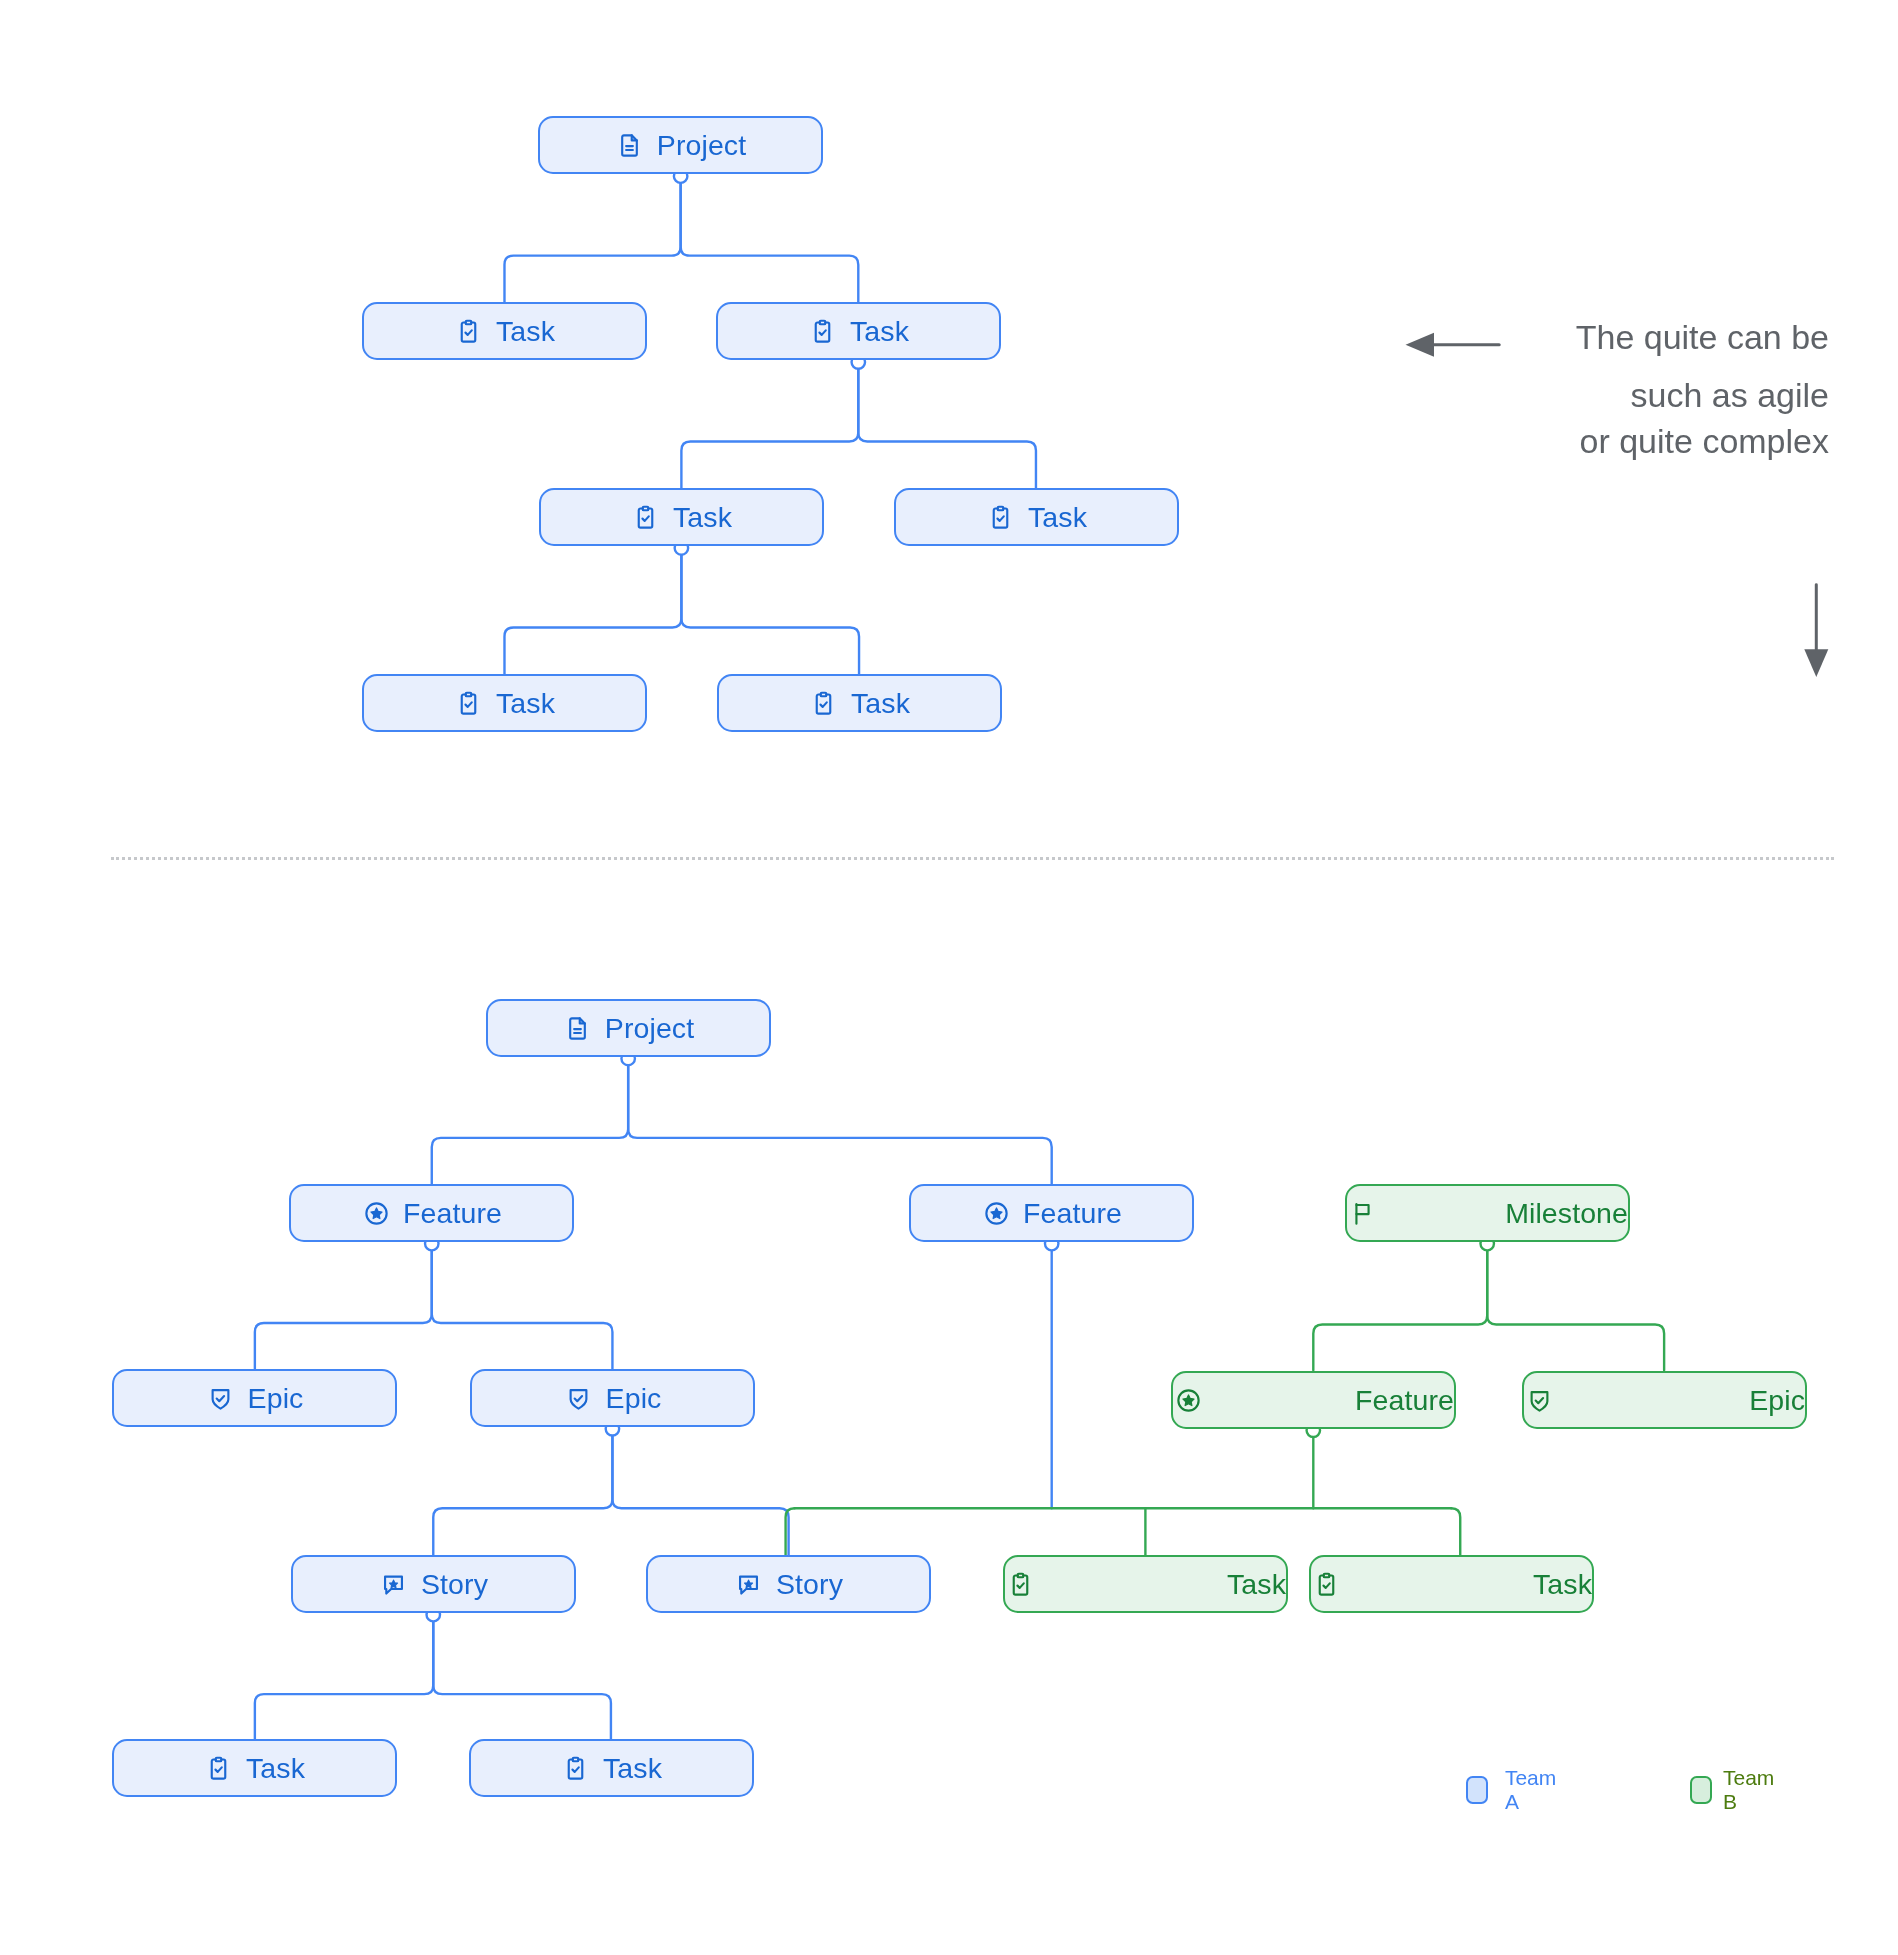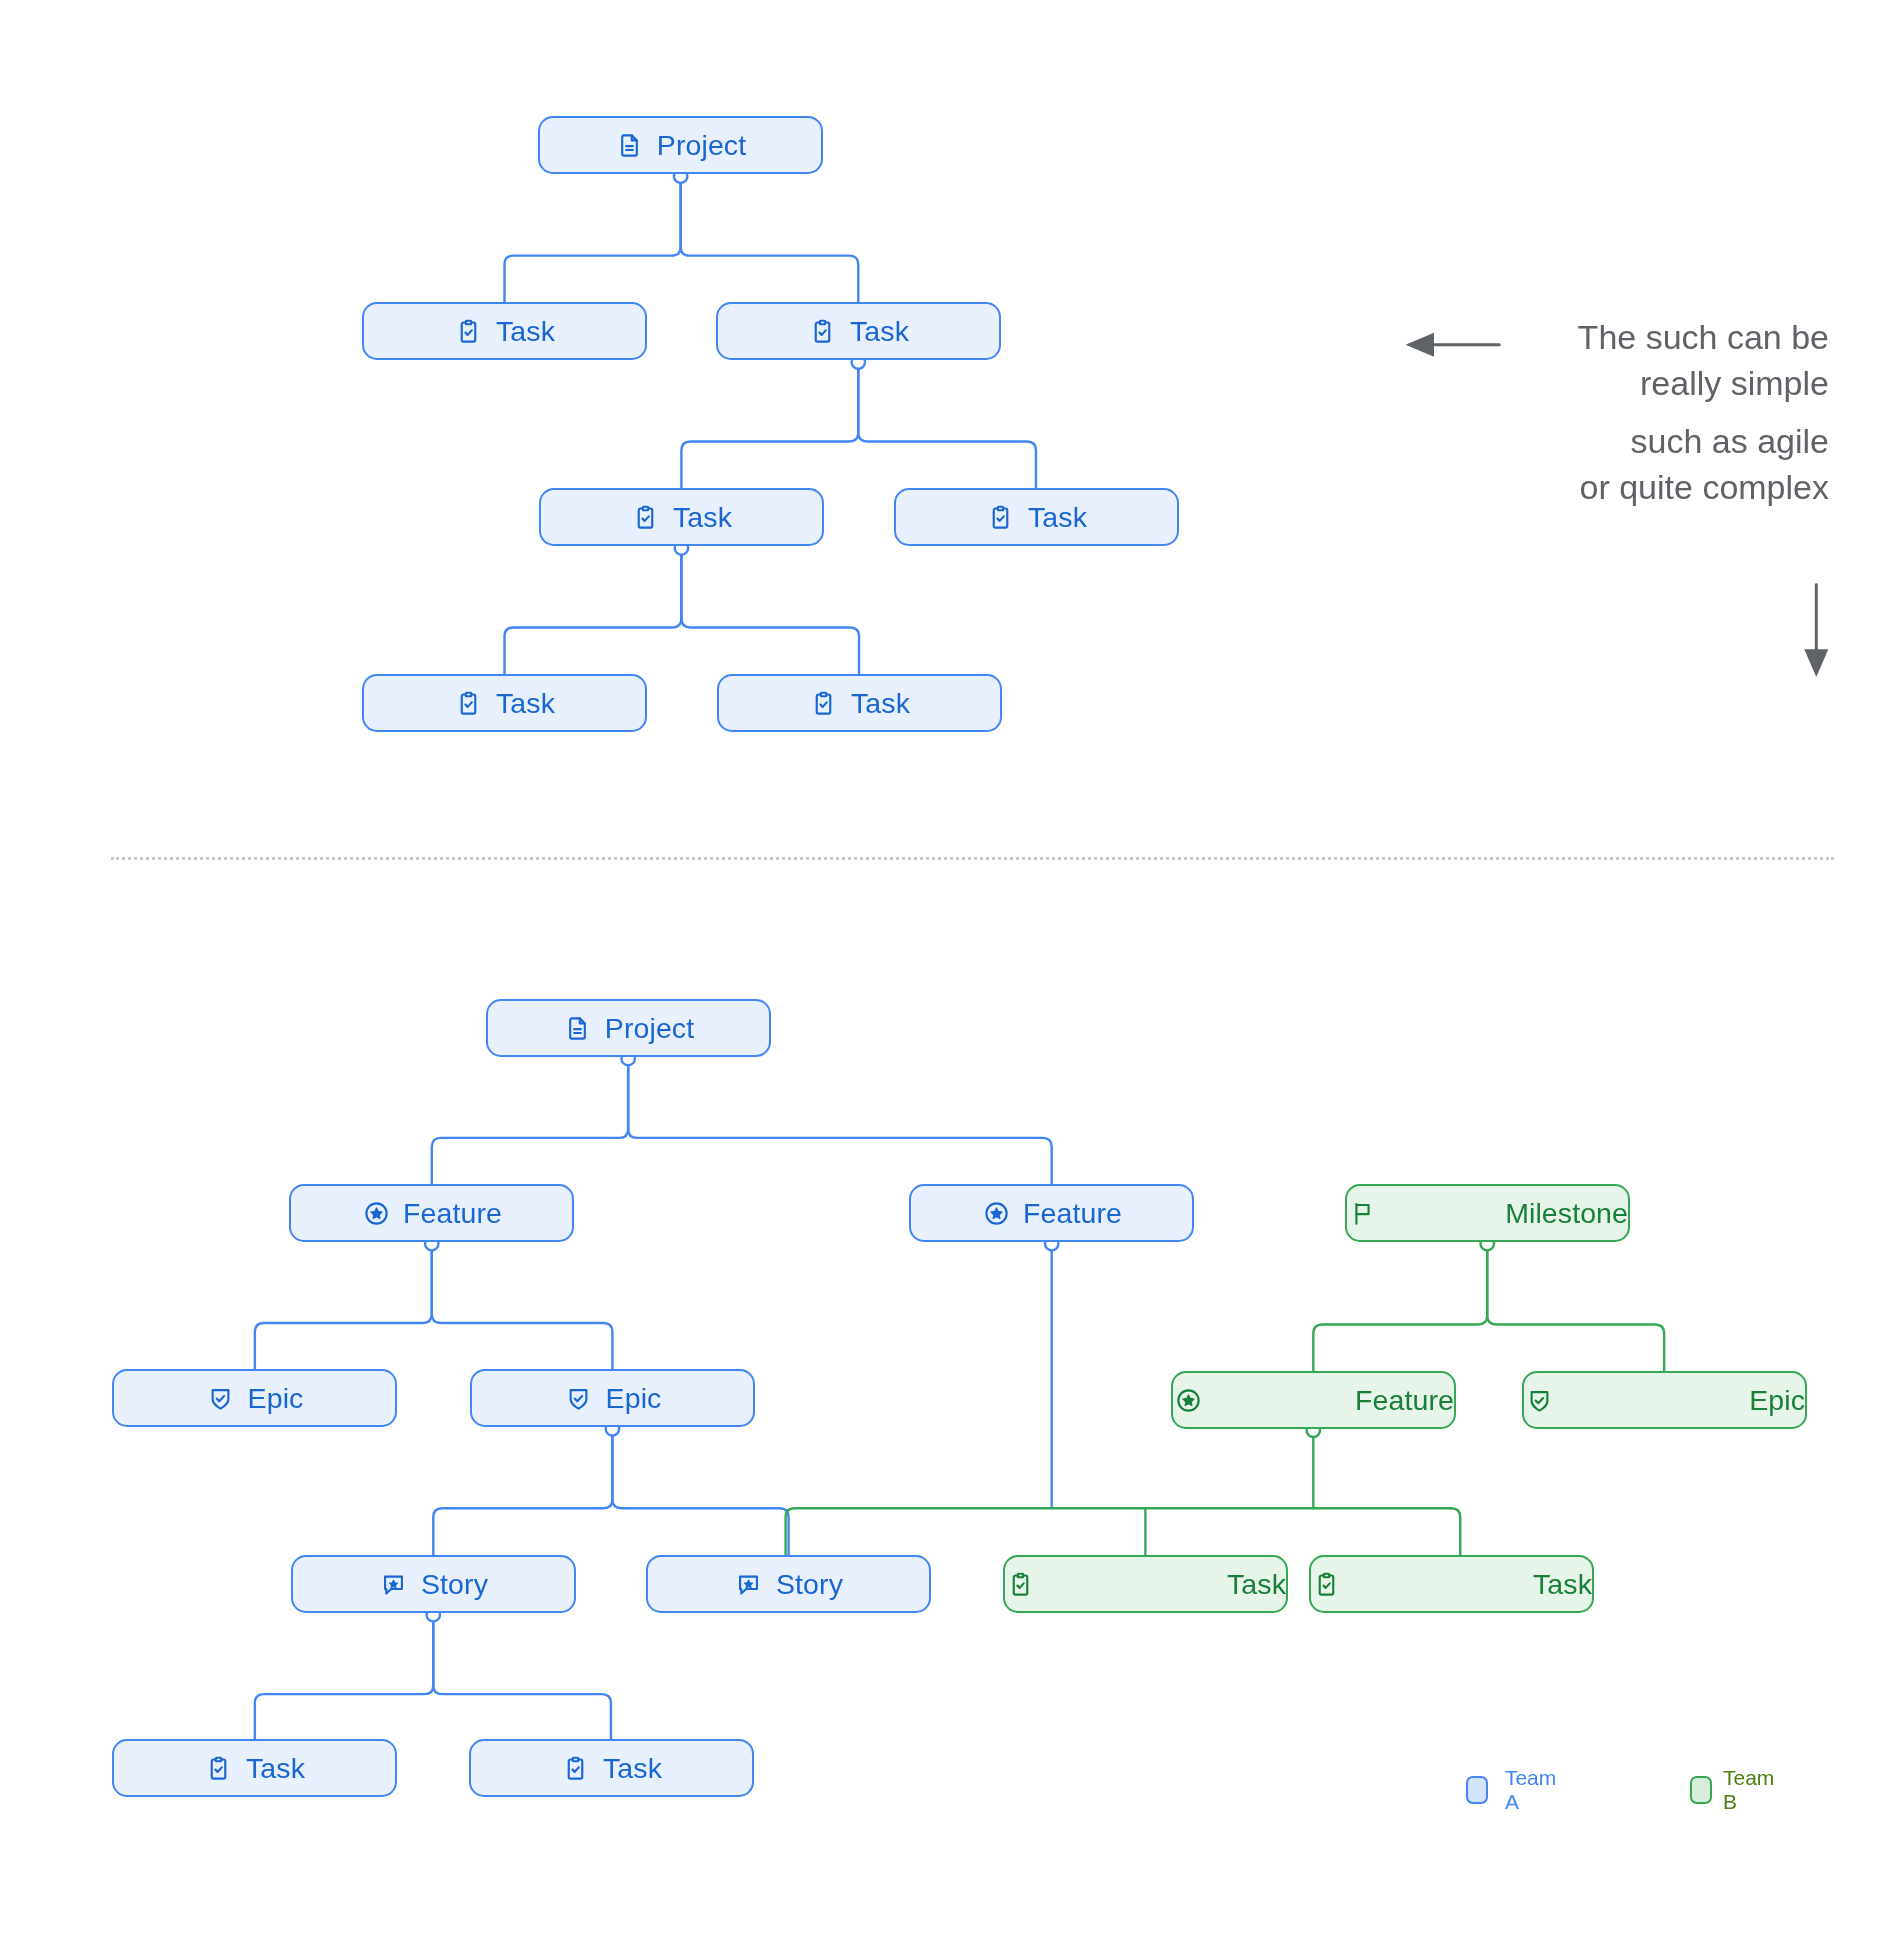--- a/index.html
+++ b/index.html
@@ -333,22 +333,21 @@
             <path d="M9.3 13l2 2 3.6-4"></path>
           </svg>
         </span>
         <span class="lbl">Task</span>
       </div>
     </div>
 
   <div class="divider"></div>
 
   <div class="annot">
-    <span class="ln">The such can be</span>
-    <span class="ln">really simple</span>
+    <span class="ln">The quite can be</span>
     <span class="gap"></span>
     <span class="ln">such as agile</span>
     <span class="ln">or quite complex</span>
   </div>
 
   <div class="legend">
     <div class="item a">
       <span class="sw"></span>
       <span>Team A</span>
     </div>

